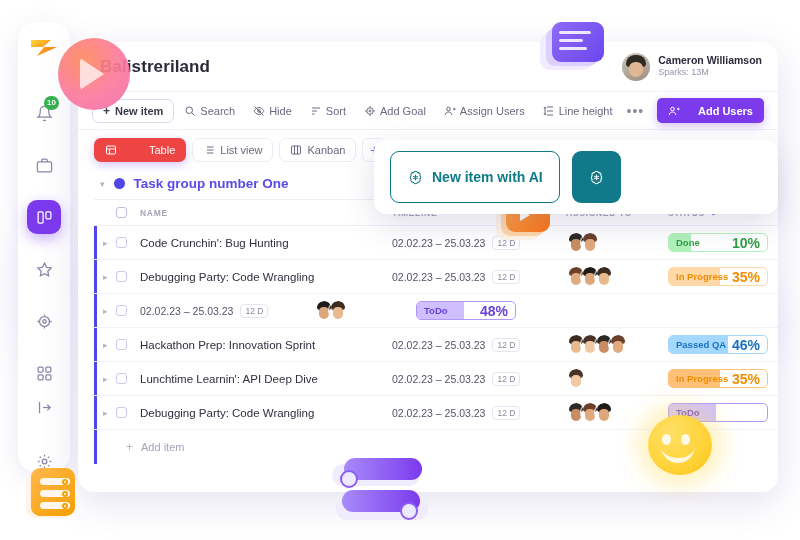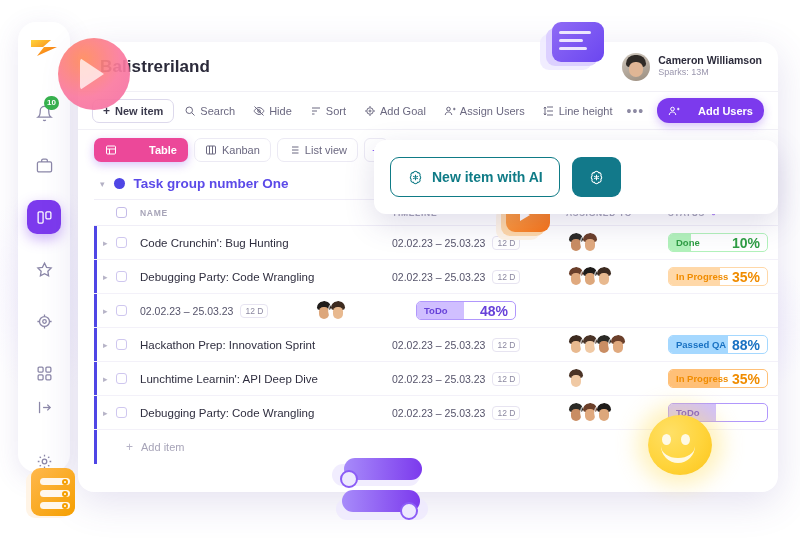--- a/index.html
+++ b/index.html
@@ -126,29 +126,29 @@
     display:flex; align-items:center; gap:5px;
     border:1px solid #ddd9ec; border-radius:7px; height:24px; padding:0 10px;
     font-size:11px; color:#3b3a4d; font-weight:bold; cursor:pointer; background:#fff;
   }
   .tb-item{ display:flex; align-items:center; gap:4px; height:24px; padding:0 8px;
     font-size:11px; color:#6b6880; cursor:pointer; border-radius:6px; white-space:nowrap; }
   .tb-item svg{ flex:none; }
   .tb-dots{ color:#8d8aa3; font-size:14px; letter-spacing:1px; padding:0 4px; cursor:pointer; }
   .add-users{
     margin-left:auto; display:flex; align-items:center; gap:18px; height:25px; padding:0 11px;
-    background:#7c3aed; color:#fff; border-radius:12px; font-size:11px; font-weight:bold;
+    background:#7c3aed; color:#fff; border-radius:5px; font-size:11px; font-weight:bold;
     cursor:pointer; box-shadow:0 3px 10px rgba(124,58,237,.32);
   }
 
   
   .viewbar{ height:40px; display:flex; align-items:center; padding:0 16px; gap:6px; }
   .vtab{ display:flex; align-items:center; gap:5px; height:24px; padding:0 10px;
     border-radius:7px; font-size:11px; color:#6b6880; cursor:pointer; border:1px solid transparent; }
-  .vtab.active{ background:#ec4899; color:#fff; font-weight:bold; box-shadow:0 3px 10px rgba(124,58,237,.3);gap:32px; }
+  .vtab.active{ background:#ef4444; color:#fff; font-weight:normal; box-shadow:0 3px 10px rgba(124,58,237,.3);gap:32px; }
   .vtab.plain{ border-color:#eceaf4; }
   .vtab-plus{ width:24px; height:24px; display:flex; align-items:center; justify-content:center;
     color:#8b5cf6; font-size:14px; cursor:pointer; border-radius:6px; border:1px solid #eceaf4; }
 
   
   .grouphdr{ display:flex; align-items:center; gap:9px; padding:6px 16px 8px 22px; }
   .chev{ color:#b3b0c4; font-size:9px; cursor:pointer; }
   .gdot{ width:11px; height:11px; border-radius:50%; background:#4f46e5; }
   .gname{ font-size:13.5px; font-weight:bold; color:#5b4ae8; }
 
@@ -188,21 +188,21 @@
     font-size:11px; color:#a7a4b8; cursor:pointer; position:relative; }
   .additem .plus{ color:#b6b3c7; font-size:12px; }
 
   
   #aipop{
     position:absolute; left:374px; top:140px; width:404px; height:74px;
     background:#ffffff; border-radius:12px; z-index:65;
     box-shadow: 0 10px 30px rgba(70,60,130,.17);
     display:flex; align-items:center; gap:12px; padding:0 16px;
   }
-  .aibtn{ display:flex; align-items:center; gap:8px; height:40px; border-radius:9px;
+  .aibtn{ display:flex; align-items:center; gap:8px; height:52px; border-radius:9px;
     font-size:14px; font-weight:bold; cursor:pointer; padding:0 16px; white-space:nowrap; }
   .aibtn.outline{ border:1.5px solid #0f7b86; color:#0f7b86; background:#fff; }
   .aibtn.solid{ background:#12798a; color:#fff; }
 </style>
 </head>
 <body>
 
 <div id="stage">
 
   <div class="blob blob-soft-1"></div>
@@ -357,30 +357,30 @@
     <div class="viewbar">
       <div class="vtab active">
         <svg width="12" height="12" viewBox="0 0 24 24" fill="none" stroke="currentColor" stroke-width="2">
           <rect x="3" y="4" width="18" height="16" rx="2"></rect>
             <path d="M3 10h18M9 10v10"></path>
           </svg>
         <span>Table</span>
       </div>
       <div class="vtab plain">
         <svg width="12" height="12" viewBox="0 0 24 24" fill="none" stroke="currentColor" stroke-width="2">
+          <path d="M8 6h13M8 12h13M8 18h13M3 6h.01M3 12h.01M3 18h.01"></path>
+          </svg>
+        <span>List view</span>
+      </div>
+      <div class="vtab plain">
+        <svg width="12" height="12" viewBox="0 0 24 24" fill="none" stroke="currentColor" stroke-width="2">
           <rect x="3" y="4" width="18" height="16" rx="2"></rect>
             <path d="M9 4v16M15 4v16"></path>
           </svg>
         <span>Kanban</span>
-      </div>
-      <div class="vtab plain">
-        <svg width="12" height="12" viewBox="0 0 24 24" fill="none" stroke="currentColor" stroke-width="2">
-          <path d="M8 6h13M8 12h13M8 18h13M3 6h.01M3 12h.01M3 18h.01"></path>
-          </svg>
-        <span>List view</span>
       </div>
       <div class="vtab-plus">+</div>
     </div>
 
     <div class="grouphdr">
       <span class="chev">▾</span>
       <span class="gdot"></span>
       <span class="gname">Task group number One</span>
     </div>
 
@@ -525,21 +525,21 @@
                 <span class="av">
                   <span class="h" style="background:#6b3f2a"></span>
                   <span class="f" style="background:#e0a97e"></span>
                 </span>
               </div>
             </div>
             <div class="c-status">
               <div class="stpill" style="border-color:#a5d8ff">
                 <span class="stfill" style="width:60%; background:#a5d8ff"></span>
                 <span class="stlabel" style="color:#1971c2">Passed QA</span>
-                <span class="stpct" style="color:#1971c2">88%</span>
+                <span class="stpct" style="color:#1971c2">46%</span>
               </div>
             </div>
           </div>
           <div class="trow">
             <span class="lbar"></span>
             <div class="c-exp">▸</div>
             <div class="c-chk">
               <span class="cb"></span>
             </div>
             <div class="c-name">Lunchtime Learnin': API Deep Dive</div>

